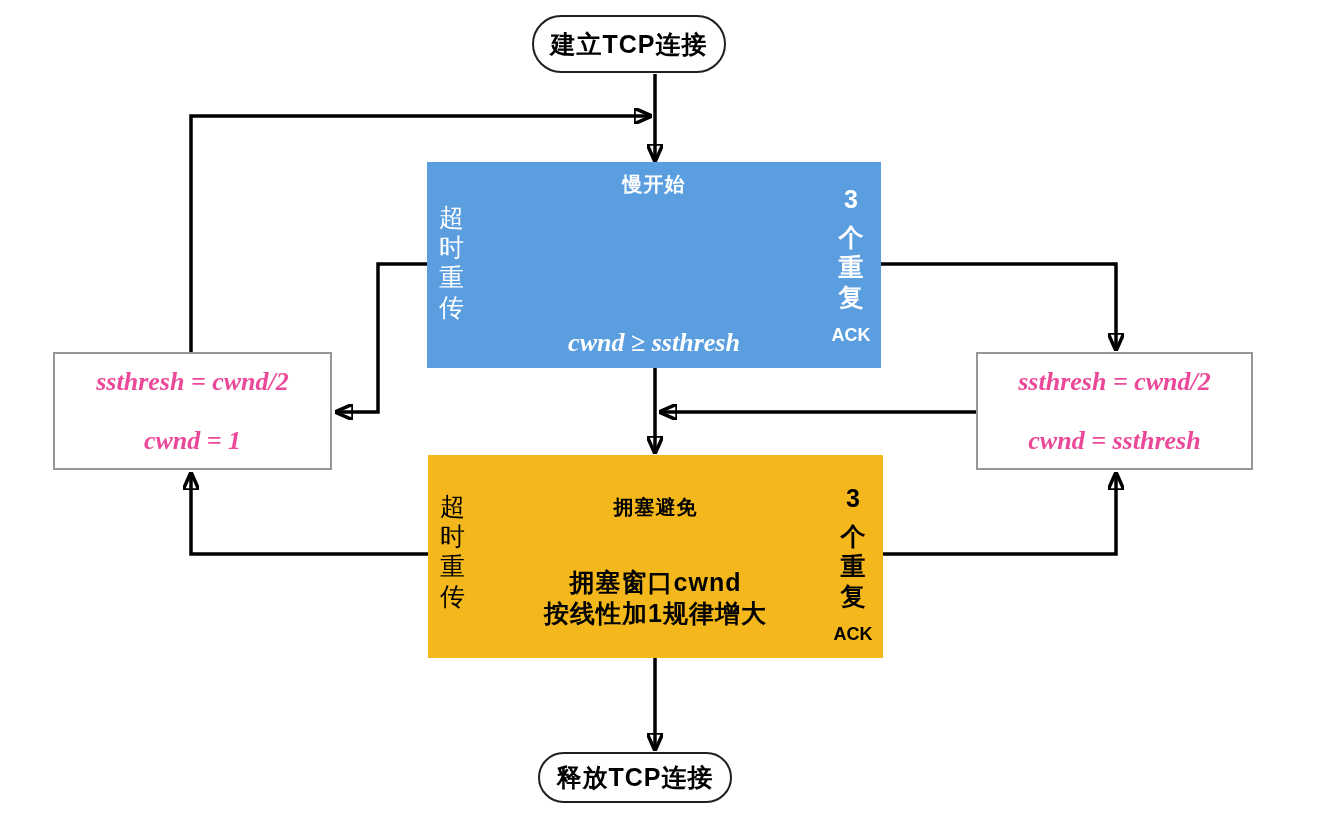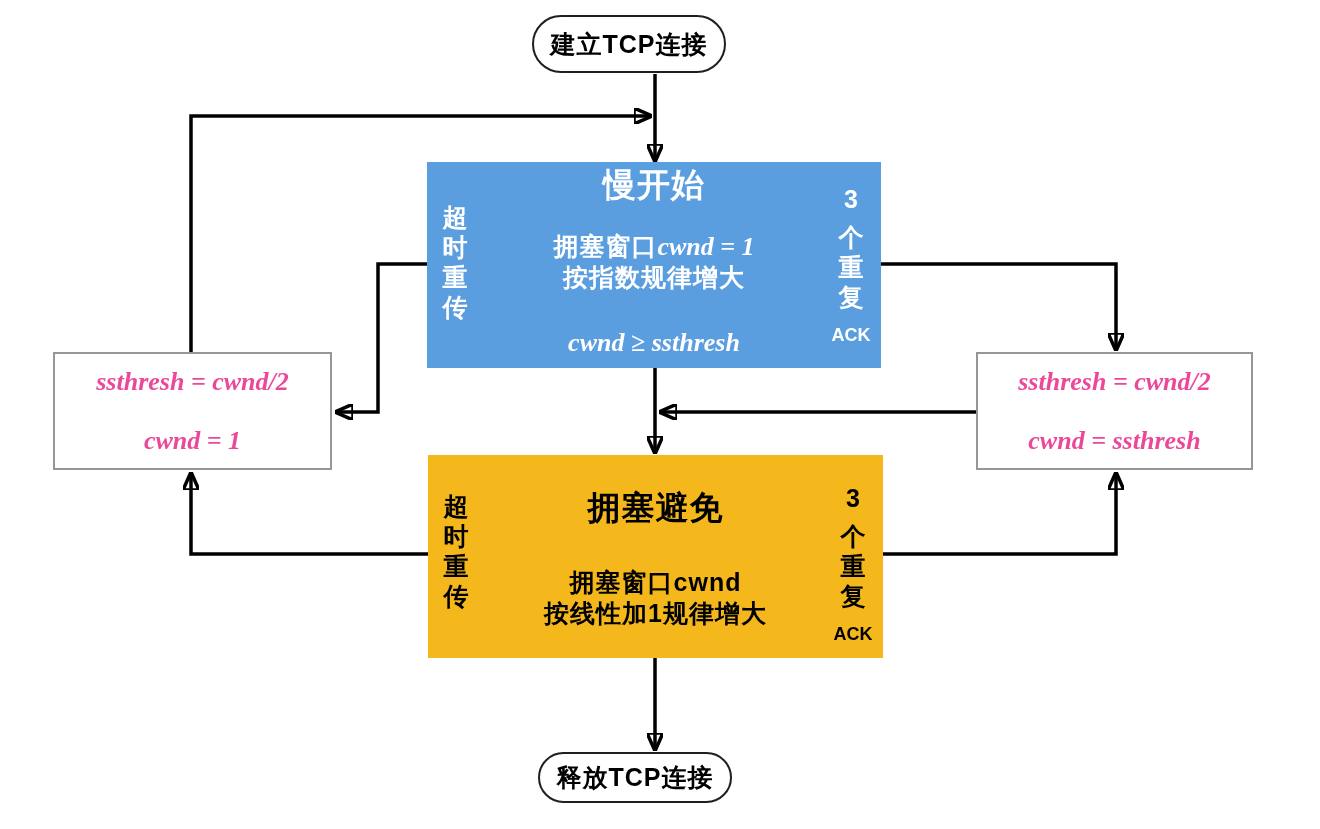--- a/index.html
+++ b/index.html
@@ -47,42 +47,41 @@
     background: #5A9EE0;
     color: #ffffff;
     padding: 6px 0 10px 0;
   }
   #congestion-avoidance-box {
     left: 428px; top: 455px; width: 455px; height: 203px;
     background: #F5B81C;
     color: #000000;
     padding: 36px 0 20px 0;
   }
-  .state-title { font-size: 33px; font-weight: bold; line-height: 33px; letter-spacing: 1px; }
+  .state-title { font-size: 20px; font-weight: bold; line-height: 33px; letter-spacing: 1px; }
   .state-body  { text-align: center; font-size: 25px; font-weight: bold; line-height: 31px; letter-spacing: 1px; }
   #slow-start-box .state-body { margin-top: 30px; }
   #congestion-avoidance-box .state-body { margin-top: 43px; }
   .exit-condition { margin-top: auto; }
 
   .math {
     font-family: "Liberation Serif", serif;
     font-style: italic;
     font-weight: bold;
     letter-spacing: 0;
   }
   .math-26 { font-size: 26px; }
 
   .side-label-left {
     position: absolute;
     left: 12px; top: 40px;
     width: 32px;
     font-size: 25px;
-    font-weight: bold;
+    font-weight: normal;
     line-height: 30px;
-    text-align: center;
     word-break: break-all;
   }
   .side-label-right {
     position: absolute;
     right: 6px; top: 22px;
     width: 48px;
     font-size: 25px;
     font-weight: bold;
     line-height: 30px;
     text-align: center;
@@ -126,24 +125,20 @@
     <path d="M883,554 L1116,554 L1116,475" marker-end="url(#arrow)"></path>
     <path d="M655,658 L655,748" marker-end="url(#arrow)"></path>
   </svg>
 
   <div id="start-node" class="node terminal">
     <span>建立TCP连接</span>
   </div>
 
   <div id="slow-start-box" class="state-box">
     <div class="state-title">慢开始</div>
-    <div class="state-body">
-      <div><span>拥塞窗口</span><span class="math math-26">cwnd = 1</span></div>
-      <div>按指数规律增大</div>
-    </div>
     <div class="exit-condition math math-26">cwnd ≥ ssthresh</div>
     <div class="side-label-left">超时重传</div>
     <div class="side-label-right">
       <div>3</div>
       <div class="vchars">个重复</div>
       <div class="ack">ACK</div>
     </div>
   </div>
 
   <div id="timeout-action-box" class="action-box">

